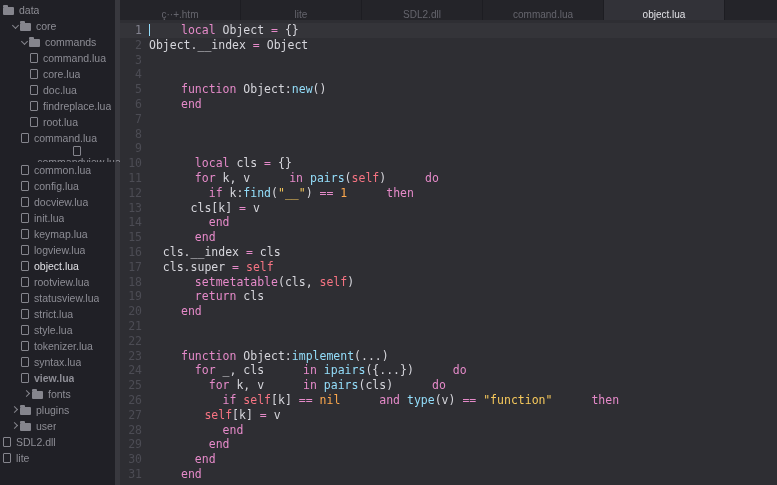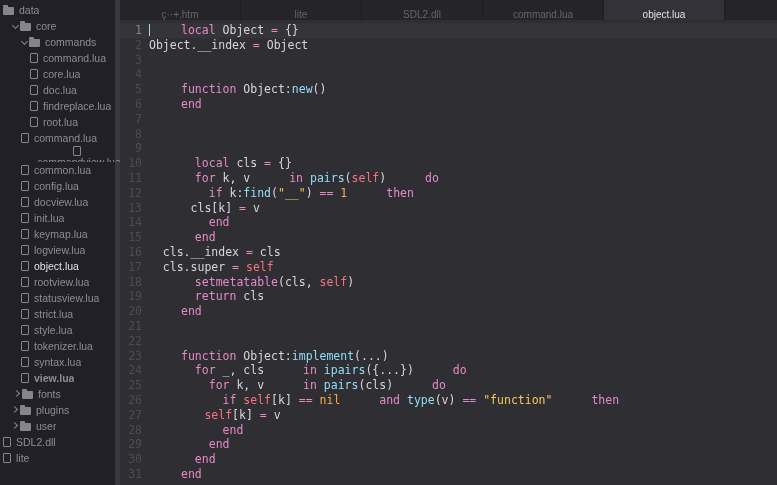--- a/index.html
+++ b/index.html
@@ -167,21 +167,21 @@
         <span class="tlabel">tokenizer.lua</span>
       </div>
       <div class="trow " style="padding-left: 21px;">
         <span class="ficon file"></span>
         <span class="tlabel">syntax.lua</span>
       </div>
       <div class="trow " style="padding-left: 21px; font-weight: bold;">
         <span class="ficon file"></span>
         <span class="tlabel">view.lua</span>
       </div>
-      <div class="trow " style="padding-left: 14px;">
+      <div class="trow " style="padding-left: 24px;">
         <span class="chev right"></span>
         <span class="ficon folder"></span>
         <span class="tlabel">fonts</span>
       </div>
       <div class="trow " style="padding-left: 12px;">
         <span class="chev right"></span>
         <span class="ficon folder"></span>
         <span class="tlabel">plugins</span>
       </div>
       <div class="trow " style="padding-left: 12px;">

